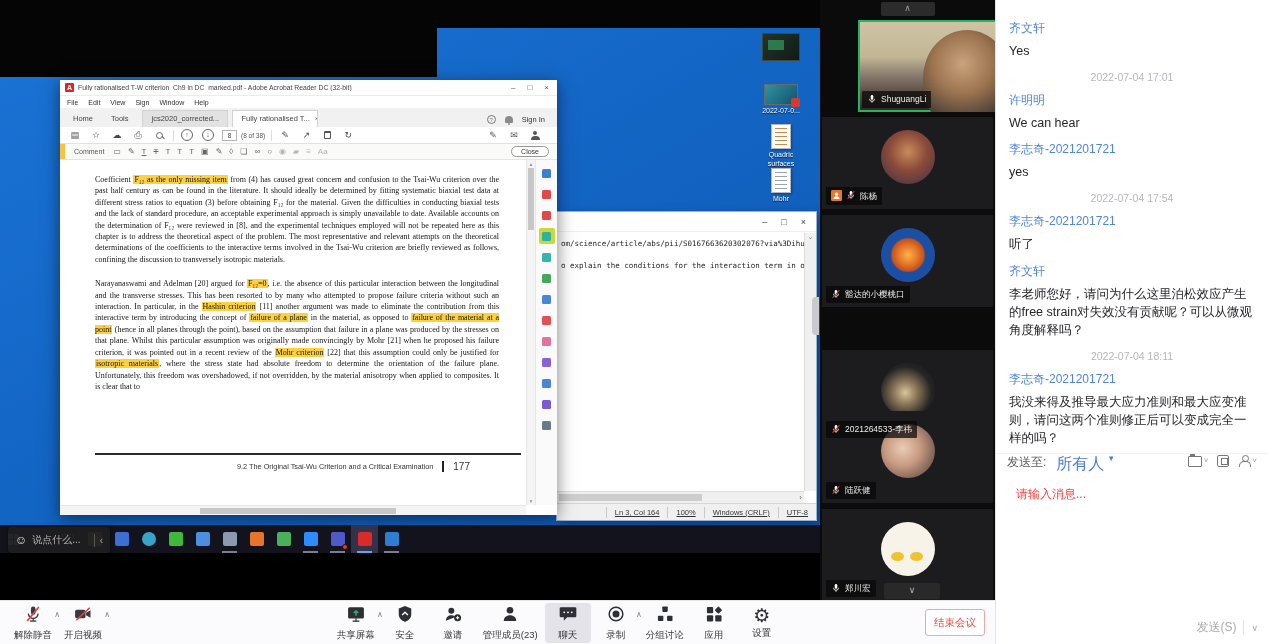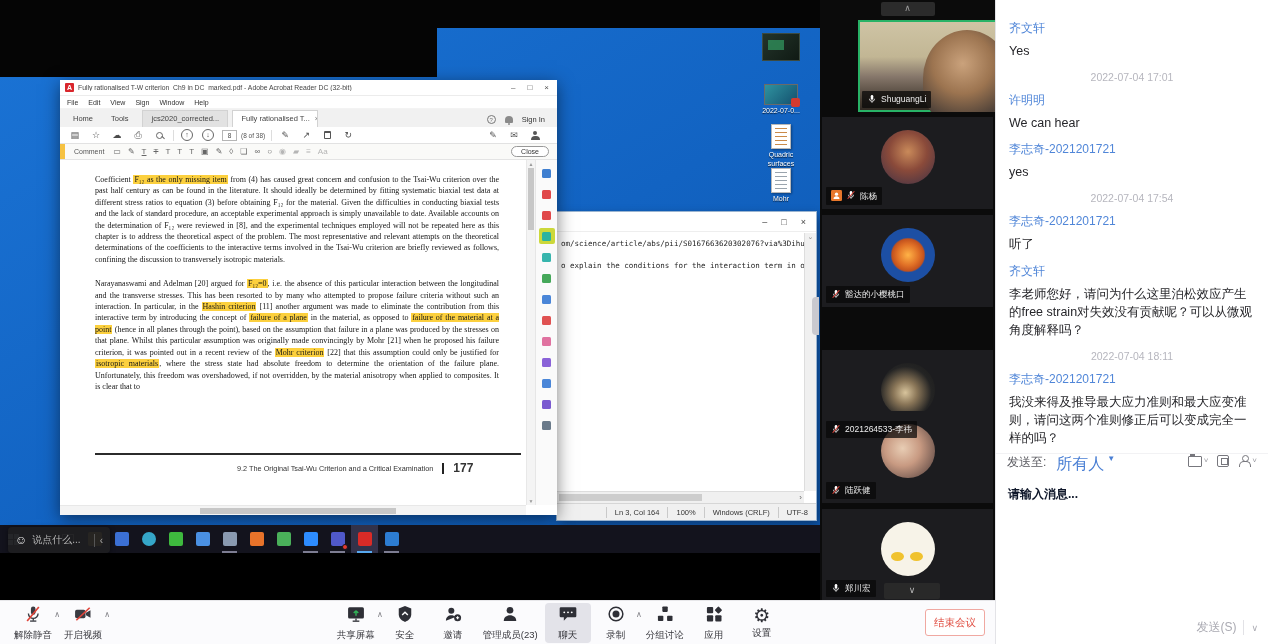--- a/index.html
+++ b/index.html
@@ -20,21 +20,21 @@
 
   
   #notepad{position:absolute;left:557px;top:212px;width:259px;height:308px;background:#fff;box-shadow:0 0 0 1px #9ab4d0,3px 4px 10px rgba(0,0,0,.4);}
   .np-title{position:absolute;top:0;left:0;right:0;height:20px;background:#fff;border-bottom:1px solid #eee;display:flex;align-items:center;justify-content:flex-end;gap:14px;padding-right:10px;color:#444;font-size:9px;}
   .np-body{position:absolute;top:21px;left:0;right:12px;bottom:29px;padding:6px 4px;font-family:"DejaVu Sans Mono","Liberation Mono",monospace;font-size:7.5px;color:#1d1d1d;white-space:nowrap;overflow:hidden;}
   .np-line2{margin-top:13px;}
   .np-vscroll{position:absolute;top:21px;right:0;bottom:29px;width:12px;background:#f0f0f0;border-left:1px solid #ddd;color:#888;font-size:7px;text-align:center;}
   .np-hscroll{position:absolute;left:0;right:12px;bottom:17px;height:12px;background:#f0f0f0;border-top:1px solid #ddd;}
   .np-hthumb{position:absolute;left:2px;top:2px;width:58%;height:7px;background:#cdcdcd;}
   .np-harrow{position:absolute;right:2px;top:1px;color:#666;font-size:8px;}
-  .np-status{position:absolute;left:0;right:0;bottom:0;height:17px;background:#f0f0f0;border-top:1px solid #d6d6d6;display:flex;align-items:center;font-size:7.5px;color:#333;}
+  .np-status{position:absolute;left:0;right:0;bottom:0;height:17px;background:#f0f0f0;border-top:1px solid #d6d6d6;display:flex;align-items:center;font-size:7.5px;color:#333;text-decoration:underline;}
   .np-seg{border-left:1px solid #c9c9c9;padding:0 8px;height:11px;line-height:11px;}
   .np-sp{flex:1;}
 
   
   #pdfwin{position:absolute;left:60px;top:80px;width:497px;height:435px;background:#fff;box-shadow:0 4px 16px rgba(0,0,0,.5);color:#333;}
   .pdf-title{height:16px;display:flex;align-items:center;gap:4px;padding:0 5px;border-bottom:1px solid #ececec;}
   .acro-ico{width:9px;height:9px;background:#d9262c;border-radius:1px;color:#fff;font-size:7px;line-height:9px;text-align:center;font-weight:bold;}
   .pdf-title .t{font-size:6.8px;color:#444;white-space:nowrap;overflow:hidden;flex:1;}
   .winbtns{display:flex;gap:12px;color:#555;font-size:8px;padding-right:3px;}
   .pdf-menu{height:13px;display:flex;align-items:center;gap:10px;padding:0 7px;font-size:7px;color:#333;border-bottom:1px solid #f3f3f3;}
@@ -69,21 +69,21 @@
   .cm-icons .s{text-decoration:line-through;}
   .cm-icons .dim{color:#b5b5b5;}
   .closebtn{margin-left:auto;margin-right:8px;border:1px solid #999;border-radius:8px;padding:1px 9px;font-size:7px;color:#333;background:#fff;}
   .pdf-doc{position:absolute;top:80px;bottom:10px;left:0;right:31px;background:#fff;overflow:hidden;}
   #pdf-text{position:absolute;left:35px;right:27px;top:14px;font-family:"Liberation Serif","DejaVu Serif",serif;font-size:8px;line-height:11.4px;text-align:justify;color:#151515;}
   #pdf-text p{margin:0 0 13px;}
   #pdf-text mark{background:#fcd03e;padding:0 1px;color:#151515;}
   .pdf-footrule{position:absolute;left:35px;right:5px;top:293px;height:2px;background:#2b2b2b;}
   .pdf-footer{position:absolute;left:177px;top:301px;display:flex;align-items:center;gap:9px;font-size:7.3px;color:#333;}
   .pf-bar{width:2px;height:11px;background:#222;}
-  .pf-num{font-weight:bold;font-size:12px;}
+  .pf-num{font-weight:normal;font-size:10px;}
   .pdf-vscroll{position:absolute;right:22px;top:80px;bottom:10px;width:9px;background:#f4f4f4;border-left:1px solid #e8e8e8;}
   .pdf-vthumb{position:absolute;left:1px;right:1px;top:8px;height:62px;background:#c7c7c7;}
   .pdf-varr{position:absolute;left:0;right:0;text-align:center;color:#999;font-size:5px;}
   .pdf-hscroll{position:absolute;left:0;right:31px;bottom:0;height:10px;background:#f4f4f4;border-top:1px solid #e8e8e8;}
   .pdf-hthumb{position:absolute;left:30%;width:42%;top:2px;height:6px;background:#c7c7c7;}
   .pdf-side{position:absolute;right:0;top:80px;bottom:10px;width:22px;background:#fafafa;border-left:1px solid #e6e6e6;}
   .sideitem{width:16px;height:16px;margin:5px auto 0;border-radius:2px;display:flex;align-items:center;justify-content:center;}
   .sideitem.on{background:#ccd83a;}
   .sidedot{width:9px;height:9px;border-radius:1.5px;}
 
@@ -148,21 +148,21 @@
   .sr-icons{margin-left:auto;display:flex;align-items:center;gap:9px;}
   .ic-grp{display:flex;align-items:center;gap:2px;color:#86868c;}
   .ic-grp .dd{font-size:8px;color:#9a9aa0;}
   .fold{width:14px;height:11px;border:1.2px solid #77777d;border-radius:1px;position:relative;margin-top:2px;}
   .fold::before{content:"";position:absolute;top:-3px;left:1px;width:5px;height:2px;background:#77777d;}
   .shotico{width:12px;height:12px;border:1.2px solid #77777d;border-radius:2px;position:relative;}
   .shotico::after{content:"";position:absolute;left:2.5px;top:2.5px;width:5px;height:5px;border:1px solid #77777d;}
   .chatpico{width:12px;height:12px;position:relative;}
   .chatpico::before{content:"";position:absolute;left:3.5px;top:0;width:5px;height:5px;border-radius:50%;border:1.2px solid #77777d;}
   .chatpico::after{content:"";position:absolute;left:1px;bottom:0;width:10px;height:5px;border-radius:5px 5px 0 0;border:1.2px solid #77777d;border-bottom:none;}
-  #inputarea{position:absolute;top:479px;left:0;right:0;bottom:34px;padding:7px 12px;color:#0f172a;font-size:12px;font-weight:bold;}
+  #inputarea{position:absolute;top:479px;left:0;right:0;bottom:34px;padding:7px 20px;color:#ef4444;font-size:12px;}
   #chatbottom{position:absolute;bottom:8px;right:10px;display:flex;align-items:center;gap:7px;color:#aaaab2;font-size:12px;}
   .cb-div{width:1px;height:15px;background:#e2e2e6;}
   .cb-caret{font-size:9px;color:#aaaab2;}
 </style>
 </head>
 <body>
 
 <div id="root">
 
   <div id="desktop">

